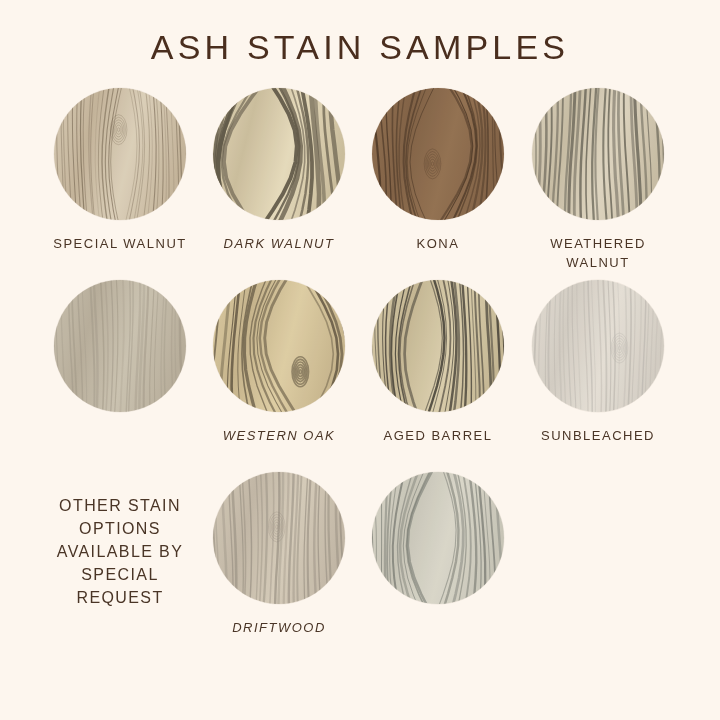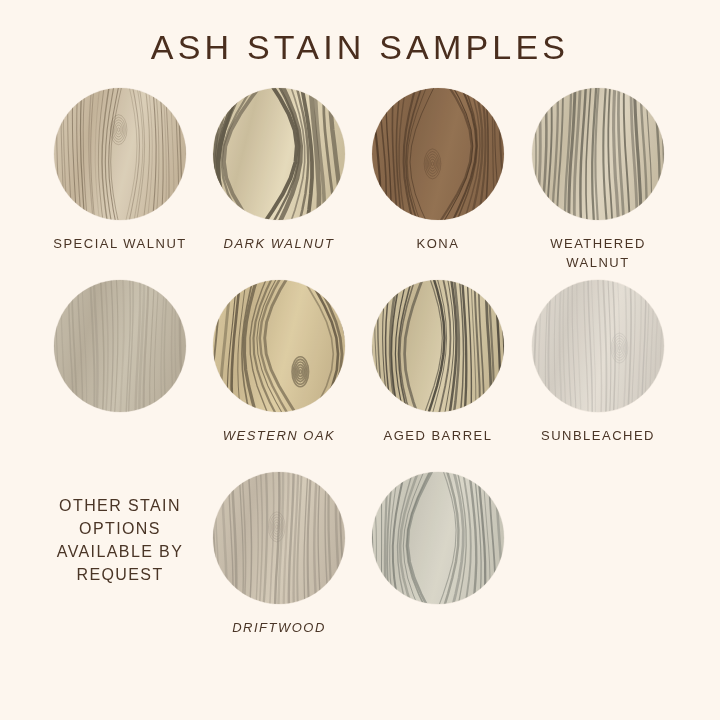--- a/index.html
+++ b/index.html
@@ -487,20 +487,21 @@
         </div>
         <div class="label">SUNBLEACHED</div>
       </div>
     </div>
 
     <div class="row">
       <div class="note">
           <div>OTHER STAIN</div>
           <div>OPTIONS</div>
           <div>AVAILABLE BY</div>
+          <div>SPECIAL</div>
           <div>REQUEST</div>
         </div>
       <div class="cell c1">
         <div class="swatch">
           <div class="grain"><svg viewBox="0 0 144 144" width="100%" height="100%" preserveAspectRatio="none">
                 <defs>
                   <linearGradient id="g97" x1="0" y1="0" x2="1" y2="0.25">
                     <stop offset="0" stop-color="#D3C9B6"></stop>
                     <stop offset="0.35" stop-color="#BDB2A0"></stop>
                     <stop offset="0.65" stop-color="#D3C9B6"></stop>

